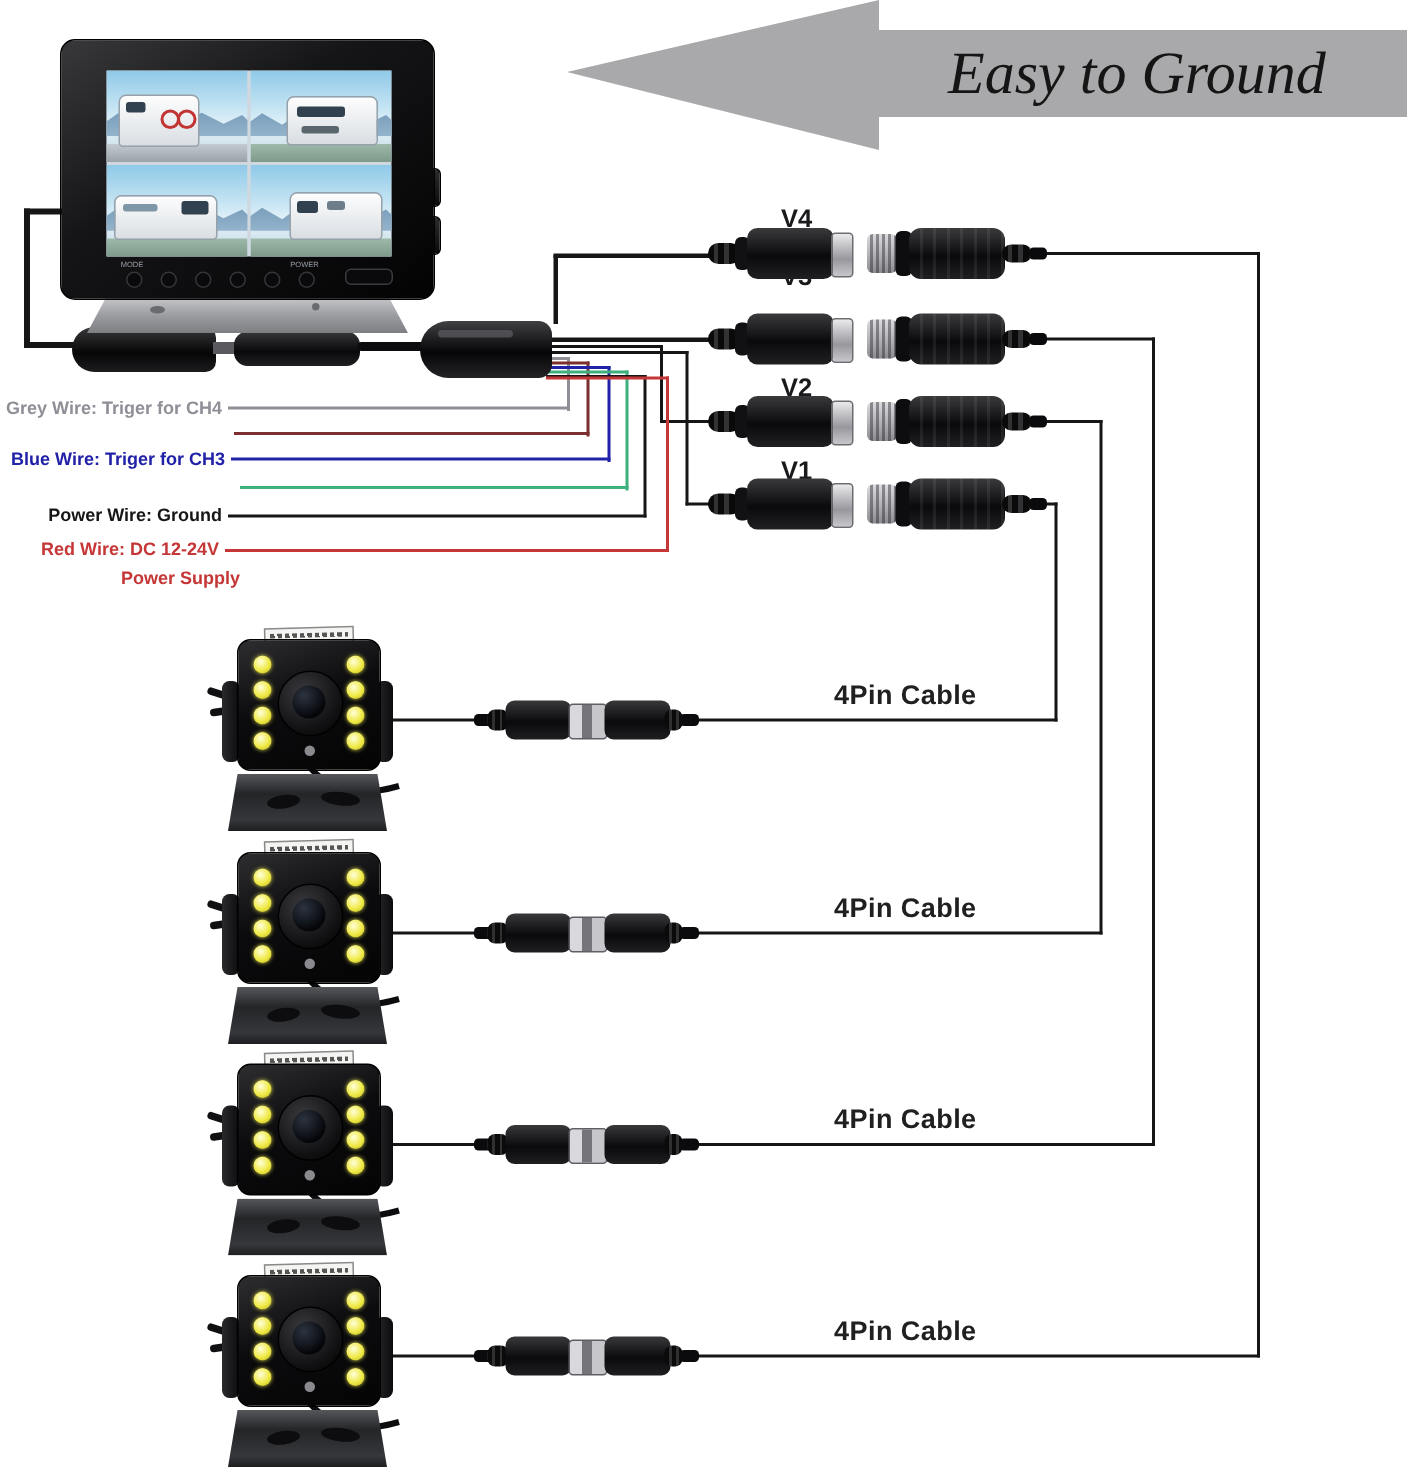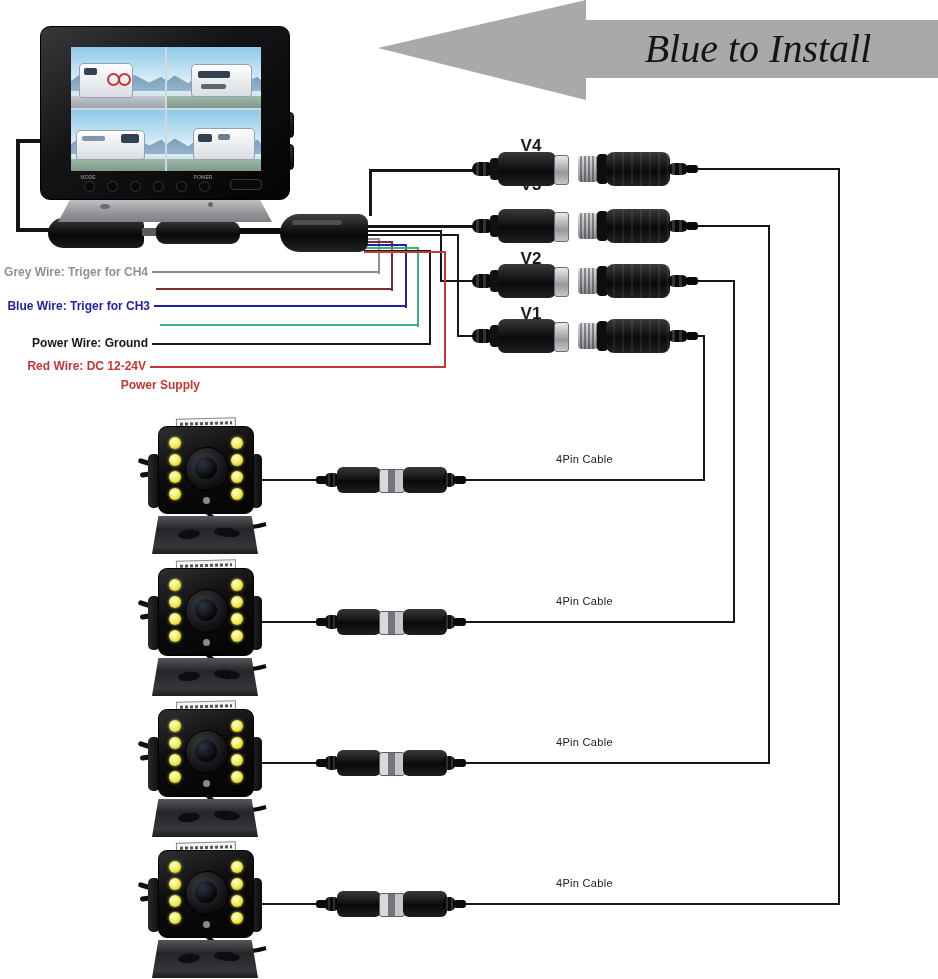--- a/index.html
+++ b/index.html
@@ -87,21 +87,21 @@
              background:repeating-linear-gradient(90deg,#0a0a0a 0 3px,#303033 3px 5px);}
   .fp-body-l{position:absolute;left:21px;top:8px;width:44px;height:26px;border-radius:6px;
              background:linear-gradient(180deg,#39393b,#0a0a0c 55%,#1f1f21);}
   .fp-coupler{position:absolute;left:63px;top:10px;width:24px;height:22px;border-radius:3px;
              background:linear-gradient(90deg,#d9d9dd 0 34%,#74747a 34% 62%,#c7c7cb 62%);border:1px solid #5e5e64;}
   .fp-body-r{position:absolute;left:87px;top:8px;width:44px;height:26px;border-radius:6px;
              background:linear-gradient(180deg,#39393b,#0a0a0c 55%,#1f1f21);}
   .fp-ribs-r{position:absolute;left:127px;top:14px;width:12px;height:14px;border-radius:5px;
              background:repeating-linear-gradient(90deg,#0a0a0a 0 3px,#303033 3px 5px);}
   .fp-tip-r{position:absolute;left:137px;top:17px;width:13px;height:8px;background:#0b0b0d;border-radius:3px;}
-  .cable-label{position:absolute;width:100px;font-size:11px;font-weight:400;color:#202022;letter-spacing:.3px;}
+  .cable-label{position:absolute;width:100px;font-size:18px;font-weight:700;color:#202022;letter-spacing:.3px;}
 
   
   .camera{position:absolute;width:126px;height:140px;}
   .cam-label{position:absolute;left:34px;top:0;width:58px;height:10px;background:#f4f4f2;border:1px solid #8a8a8a;
              transform:rotate(-1.5deg);overflow:hidden;}
   .cam-label:after{content:"";position:absolute;left:3px;top:3px;right:3px;height:3px;
              background:repeating-linear-gradient(90deg,#555 0 3px,transparent 3px 5px);}
   .cam-body{position:absolute;left:16px;top:8px;width:94px;height:86px;border-radius:9px;border:1px solid #000;
             background:linear-gradient(160deg,#2e2e30,#0c0c0e 45%,#040405);}
   .cam-led{position:absolute;width:12px;height:12px;border-radius:50%;
@@ -122,21 +122,21 @@
   
   .wire-label{position:absolute;left:0;width:148px;font-size:12px;font-weight:bold;text-align:right;line-height:14px;}
 </style>
 </head>
 <body>
 
 <div class="stage">
 
   <div class="arrow-shaft"></div>
   <div class="arrow-head"></div>
-  <div class="banner-text">Blue to Install</div>
+  <div class="banner-text">Easy to Ground</div>
 
   <div class="ln" style="left:16px;top:139px;width:46px;height:4px;"></div>
   <div class="ln" style="left:16px;top:139px;width:4px;height:93px;"></div>
   <div class="ln" style="left:16px;top:228px;width:40px;height:4px;"></div>
 
   <div class="ln" style="left:369px;top:170px;width:3px;height:46px;"></div>
   <div class="ln" style="left:369px;top:169px;width:104px;height:3px;"></div>
   <div class="ln" style="left:364px;top:225px;width:110px;height:3px;"></div>
   <div class="ln" style="left:364px;top:230px;width:78px;height:2px;"></div>
   <div class="ln" style="left:440px;top:230px;width:2px;height:52px;"></div>
@@ -190,21 +190,21 @@
   <div class="conn-b-ribs"></div>
   <div class="conn-b"></div>
   <div class="conn-cable"></div>
   <div class="harness"></div>
   <div class="harness-shine"></div>
 
   <div class="wire-label" style="top: 265px; color: rgb(143, 143, 151);">Grey Wire: Triger for CH4</div>
   <div class="wire-label" style="top: 299px; width: 150px; color: rgb(34, 34, 168);">Blue Wire: Triger for CH3</div>
   <div class="wire-label" style="top: 336px; color: rgb(22, 22, 22);">Power Wire: Ground</div>
   <div class="wire-label" style="top: 359px; width: 146px; color: rgb(197, 54, 54);">Red Wire: DC 12-24V</div>
-  <div class="wire-label" style="top: 378px; width: 160px; color: rgb(197, 54, 54); padding-left: 40px;">Power Supply</div>
+  <div class="wire-label" style="top: 378px; width: 160px; color: rgb(197, 54, 54);">Power Supply</div>
 
   <div class="v-label" style="left:514px;top:136px;">V4</div>
   <div class="v-label" style="left:514px;top:175px;">V3</div>
   <div class="v-label" style="left:514px;top:249px;">V2</div>
   <div class="v-label" style="left:514px;top:304px;">V1</div>
 
   <div class="vpair" style="left:472px;top:146px;">
     <div class="vp-tail"></div>
     <div class="vp-bump"></div>
     <div class="vp-body"></div>

